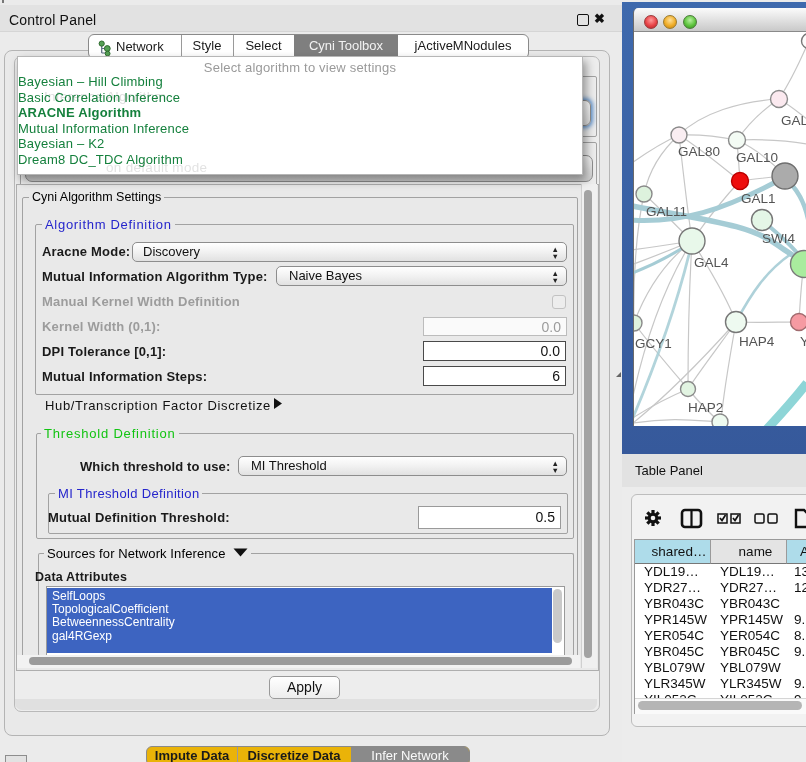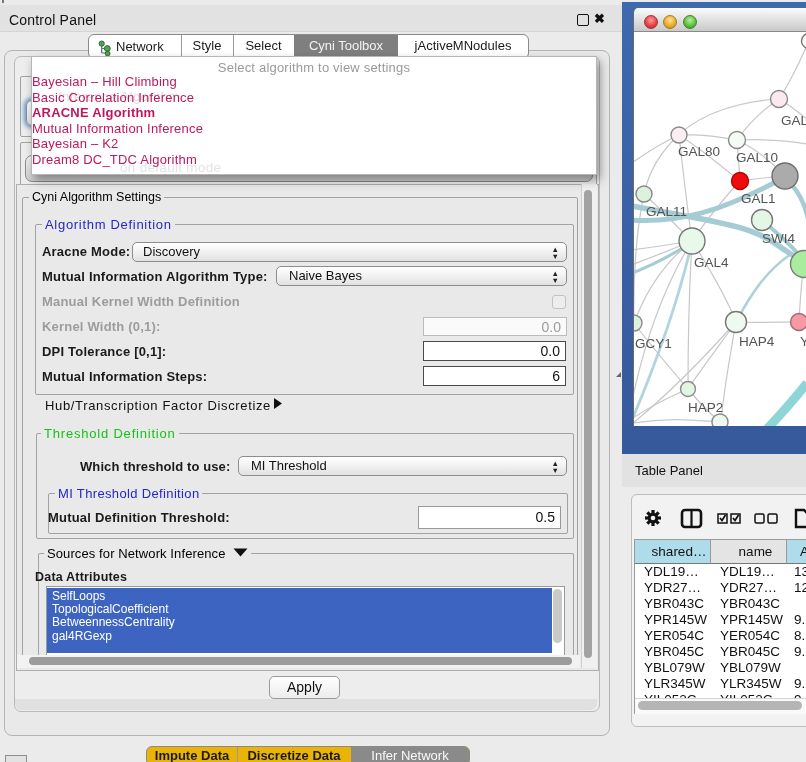--- a/index.html
+++ b/index.html
@@ -119,25 +119,25 @@
 <div class="abs" style="left:584px;top:190px;width:8px;height:468px;background:#a3a3a3;border-radius:4px;"></div>
 
 <div class="abs" style="left:269px;top:676px;width:69px;height:21px;background:linear-gradient(#ffffff,#ececec);border:1px solid #9a9a9a;border-radius:5px;text-align:center;font-size:14px;line-height:20px;color:#111;">Apply</div>
 
 <div class="abs" style="left:146px;top:746px;width:322px;height:18px;background:#eab308;border:1px solid #8a8a8a;border-radius:6px;overflow:hidden;font-size:13px;font-weight:bold;color:#1a1a1a;">
   <div class="abs" style="left:0;top:0;width:90px;height:18px;border-right:1px solid #9a9a9a;text-align:center;line-height:17px;">Impute Data</div>
   <div class="abs" style="left:90px;top:0;width:114px;height:18px;text-align:center;line-height:17px;">Discretize Data</div>
   <div class="abs" style="left:204px;top:0;width:118px;height:18px;background:#8a8a8a;color:#fafafa;text-align:center;line-height:17px;font-weight:normal;">Infer Network</div>
 </div>
 
-<div class="abs" style="left:31px;top:56px;width:564px;height:117px;background:#fff;border:1px solid #b6b6b6;box-shadow:3px 5px 9px rgba(0,0,0,.4);">
+<div class="abs" style="left:17px;top:56px;width:564px;height:117px;background:#fff;border:1px solid #b6b6b6;box-shadow:3px 5px 9px rgba(0,0,0,.4);">
   <div class="abs" style="left:0;top:3px;width:564px;text-align:center;font-size:13px;color:#9a9a9a;letter-spacing:0.2px;">Select algorithm to view settings</div>
   <div class="abs" style="left:26px;top:32px;font-size:13.5px;color:rgba(150,150,150,0.33);letter-spacing:0.3px;">Inference Algorithm</div>
   <div class="abs" style="left:88px;top:103px;font-size:13.5px;color:rgba(150,150,150,0.28);letter-spacing:0.3px;">on default mode</div>
-  <div class="abs" style="left:0px;top:17px;font-size:13px;color:#be185d;line-height:15.5px;letter-spacing:0.2px;">
+  <div class="abs" style="left:0px;top:17px;font-size:13px;color:#15803d;line-height:15.5px;letter-spacing:0.2px;">
     <span style="padding-left:0px;">Bayesian – Hill Climbing</span><br>
     Basic Correlation Inference<br>
     <b>ARACNE Algorithm</b><br>
     Mutual Information Inference<br>
     Bayesian – K2<br>
     Dream8 DC_TDC Algorithm
   </div>
 </div>
 
 <svg class="abs" style="left:616px;top:372px;" width="6" height="8" viewBox="0 0 6 8">

